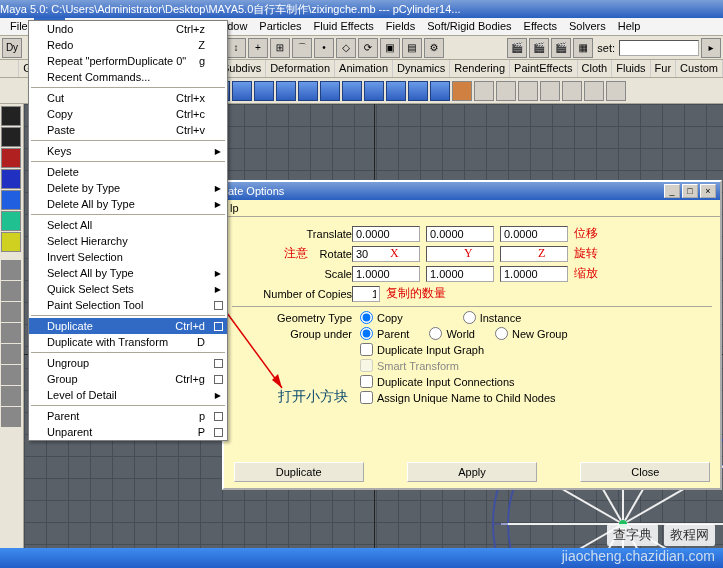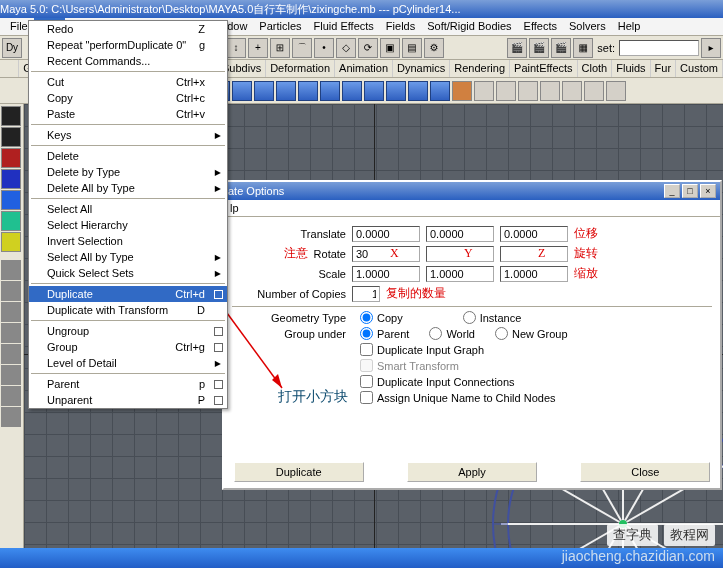--- a/index.html
+++ b/index.html
@@ -27,27 +27,27 @@
 
 .editmenu { position: absolute; left: 28px; top: 20px; width: 200px; background: #fff; border: 1px solid #808080; box-shadow: 2px 2px 3px rgba(0,0,0,0.3); z-index: 100; }
 .editmenu .row { display: flex; align-items: center; padding: 2px 18px 2px 18px; height: 16px; position: relative; }
 .editmenu .row.hl { background: #316ac5; color: #fff; }
 .editmenu .row .shortcut { margin-left: auto; padding-right: 4px; }
 .editmenu .row .opt { position: absolute; right: 4px; width: 9px; height: 9px; border: 1px solid #666; }
 .editmenu .row.hl .opt { border-color: #fff; }
 .editmenu .row .arrow { position: absolute; right: 6px; font-size: 8px; }
 .editmenu .sep { height: 1px; background: #aca899; margin: 2px 2px; }
 
-.dupdialog { position: absolute; left: 222px; top: 180px; width: 500px; height: 310px; background: #ffffff; border: 2px outset #fff; z-index: 90; }
+.dupdialog { position: absolute; left: 222px; top: 180px; width: 500px; height: 310px; background: #fef9c3; border: 2px outset #fff; z-index: 90; }
 .dupdialog .dlgtitle { background: linear-gradient(to bottom, #7a9ed8, #2a5fc0); color: #fff; height: 18px; display: flex; align-items: center; padding: 0 4px; font-size: 11px; }
 .dupdialog .dlgtitle .gap { flex: 1; }
 .dupdialog .dlgtitle .winbtn { width: 16px; height: 14px; background: #d4d0c8; border: 1px outset #fff; margin-left: 2px; display: flex; align-items: center; justify-content: center; font-size: 9px; color: #000; }
 .dupdialog .body { padding: 8px 8px 4px 8px; }
 .dupdialog .frow { display: flex; align-items: center; margin-bottom: 3px; }
-.dupdialog .lbl { width: 120px; text-align: right; padding-right: 6px; }
+.dupdialog .lbl { width: 120px; text-align: right; }
 .dupdialog .inp { border: 1px inset #aaa; background: #fff; width: 68px; height: 16px; margin-right: 6px; padding: 0 3px; font-size: 11px; }
 .dupdialog .redlbl { color: #d00; font-family: SimSun, serif; font-size: 12px; }
 .dupdialog .radio { margin: 0 4px 0 8px; }
 .dupdialog .chk { margin: 0 4px 0 128px; }
 .dupdialog .btnrow { display: flex; position: absolute; bottom: 6px; left: 8px; right: 8px; gap: 40px; justify-content: space-around; }
 .dupdialog .dlgbtn { border: 1px outset #fff; background: #ece9d8; width: 130px; height: 20px; }
 
 .anno-arrow { position: absolute; z-index: 95; }
 .anno-text { position: absolute; z-index: 96; color: #0c4a6e; font-family: SimSun, serif; font-size: 14px; }
 .taskbar { position: absolute; bottom: 0; left: 0; right: 0; height: 20px; background: linear-gradient(to bottom, #3e8cf0, #215dc6); }
@@ -222,20 +222,24 @@
             <line x1="75" y1="27" x2="83" y2="40"></line>
         </g>
         <circle cx="140" cy="140" r="4" fill="#20c060"></circle>
       </svg>
     </div>
   </div>
 </div>
 
 <div class="editmenu">
   <div class="row">
+      <span>Undo</span>
+      <span class="shortcut">Ctrl+z</span>
+    </div>
+  <div class="row">
       <span>Redo</span>
       <span class="shortcut">Z</span>
     </div>
   <div class="row">
       <span>Repeat "performDuplicate 0"</span>
       <span class="shortcut">g</span>
     </div>
   <div class="row">
       <span>Recent Commands...</span>
     </div>
@@ -279,20 +283,24 @@
   <div class="row">
       <span>Invert Selection</span>
     </div>
   <div class="row">
       <span>Select All by Type</span>
       <span class="arrow">▶</span>
     </div>
   <div class="row">
       <span>Quick Select Sets</span>
       <span class="arrow">▶</span>
+    </div>
+  <div class="row">
+      <span>Paint Selection Tool</span>
+      <span class="opt"></span>
     </div>
   <div class="sep"></div>
   <div class="row hl">
       <span>Duplicate</span>
       <span class="shortcut">Ctrl+d</span>
       <span class="opt"></span>
     </div>
   <div class="row">
       <span>Duplicate with Transform</span>
       <span class="shortcut">D</span>

